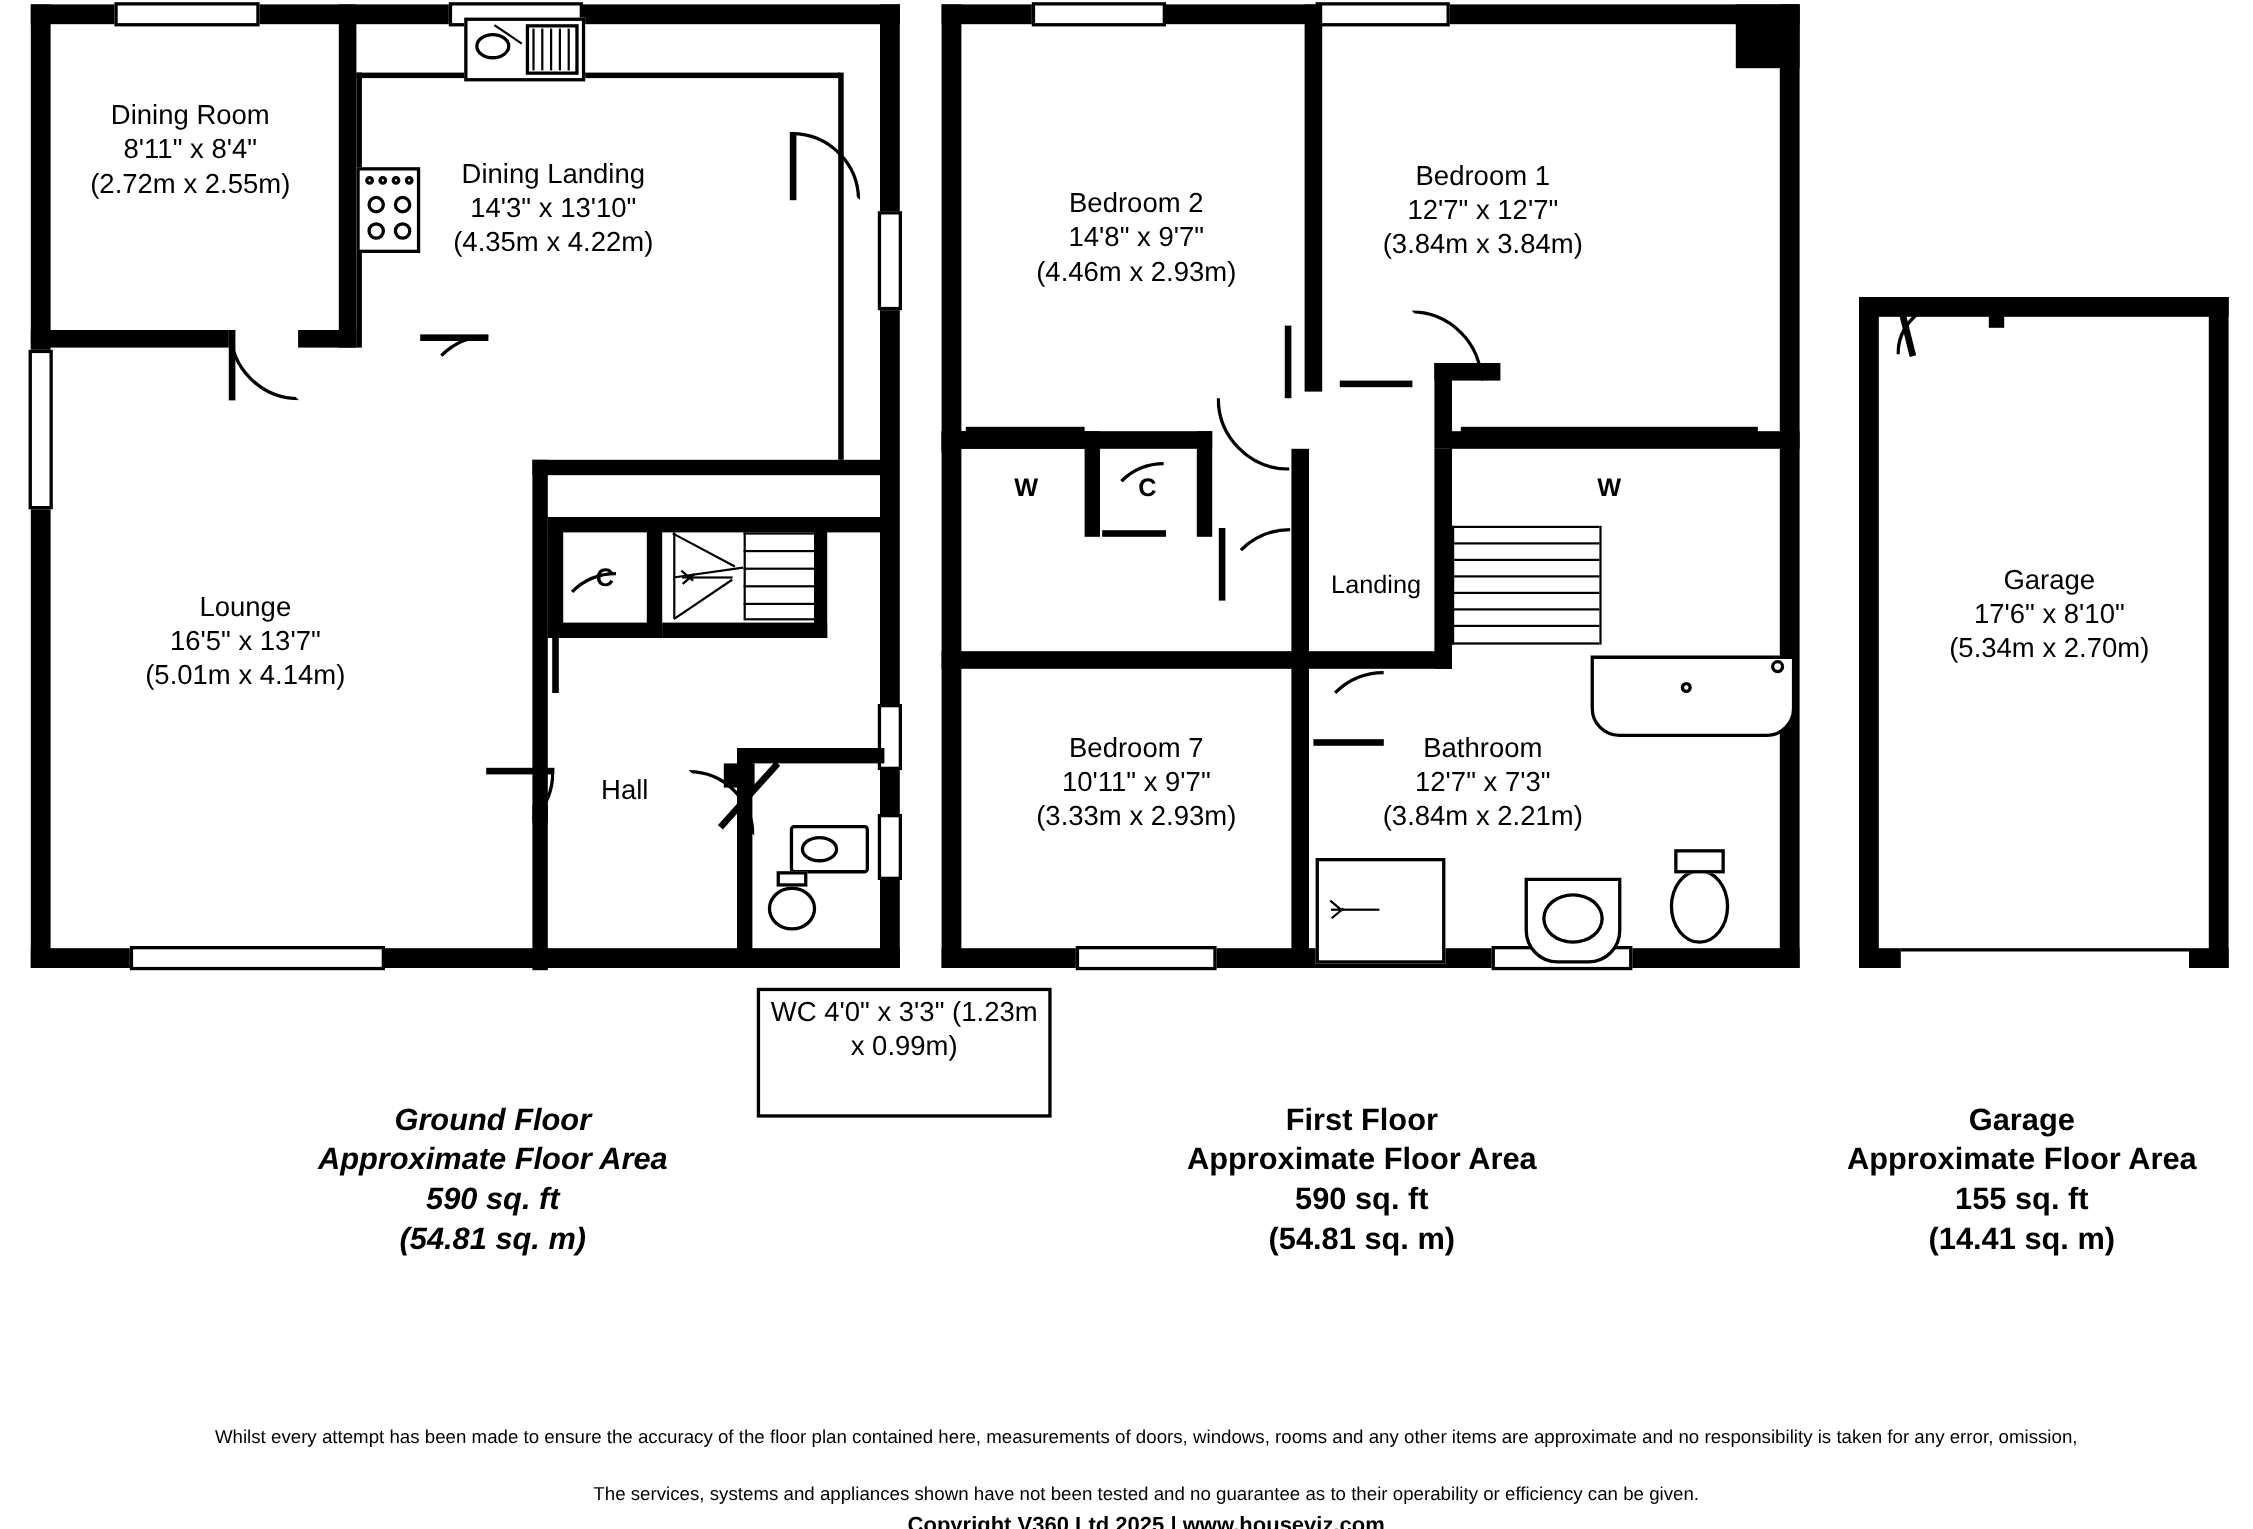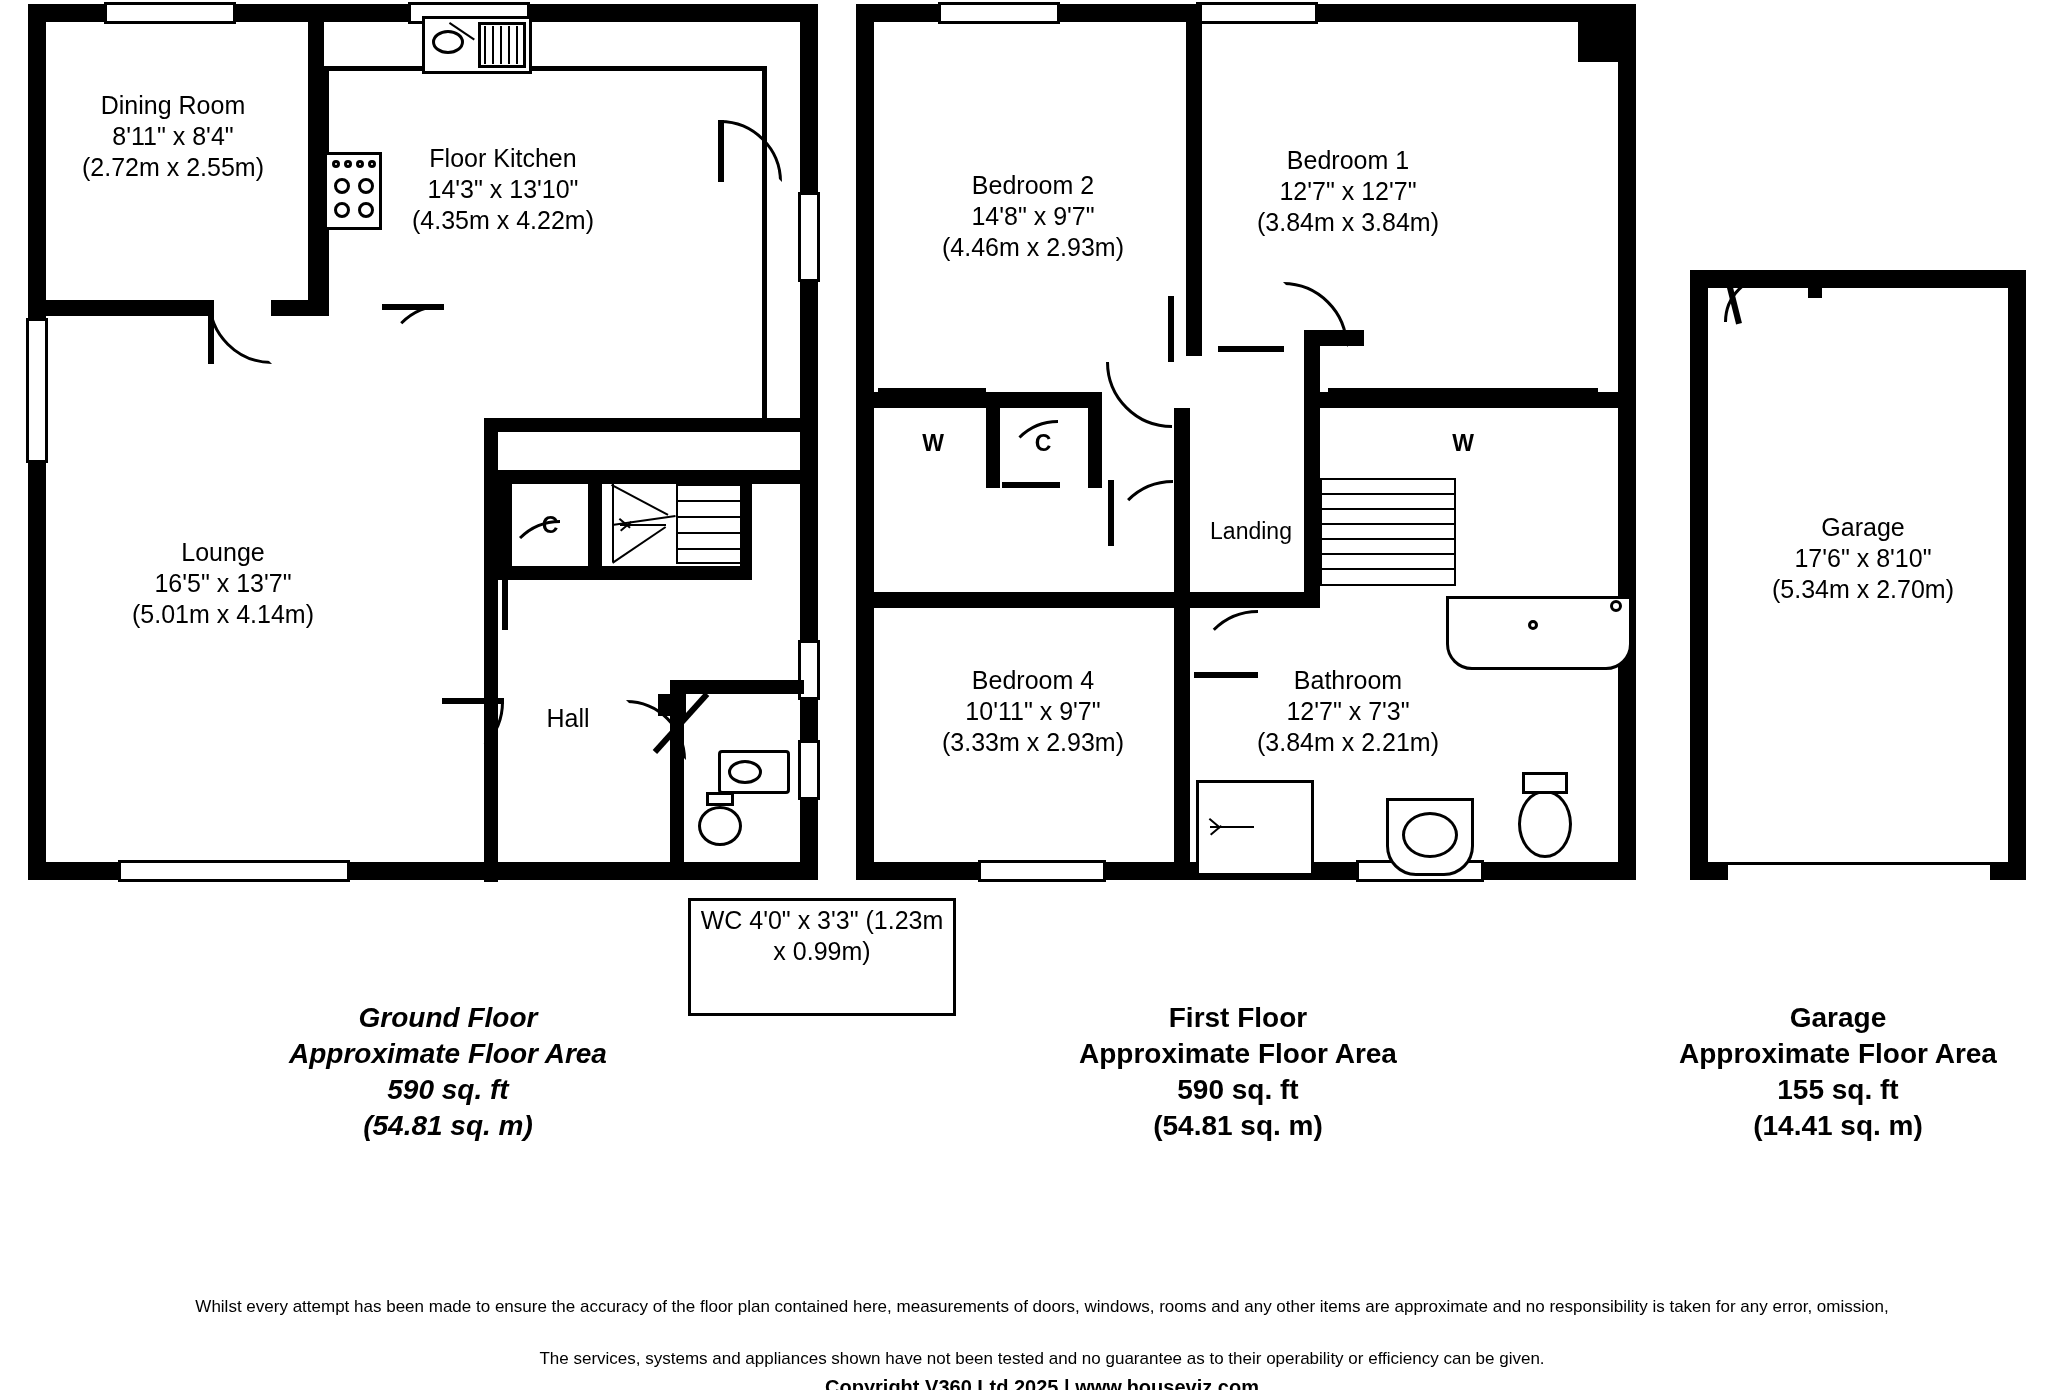--- a/index.html
+++ b/index.html
@@ -244,21 +244,21 @@
     <div class="door-leaf" style="left:660px; top:684px; width:6px; height:78px; transform-origin:center; transform:rotate(42deg);"></div>
     <div class="win" style="left:640px; top:694px; width:28px; height:22px; border:none; background:#000;"></div>
 
     <div class="room-label" style="left:20px; top:90px; width:270px;">
       <span class="nm">Dining Room</span>
       <span class="d1">8'11" x 8'4"</span>
       <span class="d2">(2.72m x 2.55m)</span>
     </div>
 
     <div class="room-label" style="left:320px; top:143px; width:330px;">
-      <span class="nm">Floor Kitchen</span>
+      <span class="nm">Dining Landing</span>
       <span class="d1">14'3" x 13'10"</span>
       <span class="d2">(4.35m x 4.22m)</span>
     </div>
 
     <div class="room-label" style="left:55px; top:537px; width:300px;">
       <span class="nm">Lounge</span>
       <span class="d1">16'5" x 13'7"</span>
       <span class="d2">(5.01m x 4.14m)</span>
     </div>
 
@@ -367,21 +367,21 @@
       <span class="d2">(4.46m x 2.93m)</span>
     </div>
 
     <div class="room-label" style="left:1185px; top:145px; width:290px;">
       <span class="nm">Bedroom 1</span>
       <span class="d1">12'7" x 12'7"</span>
       <span class="d2">(3.84m x 3.84m)</span>
     </div>
 
     <div class="room-label" style="left:870px; top:665px; width:290px;">
-      <span class="nm">Bedroom 4</span>
+      <span class="nm">Bedroom 7</span>
       <span class="d1">10'11" x 9'7"</span>
       <span class="d2">(3.33m x 2.93m)</span>
     </div>
 
     <div class="room-label" style="left:1190px; top:665px; width:280px;">
       <span class="nm">Bathroom</span>
       <span class="d1">12'7" x 7'3"</span>
       <span class="d2">(3.84m x 2.21m)</span>
     </div>
 

